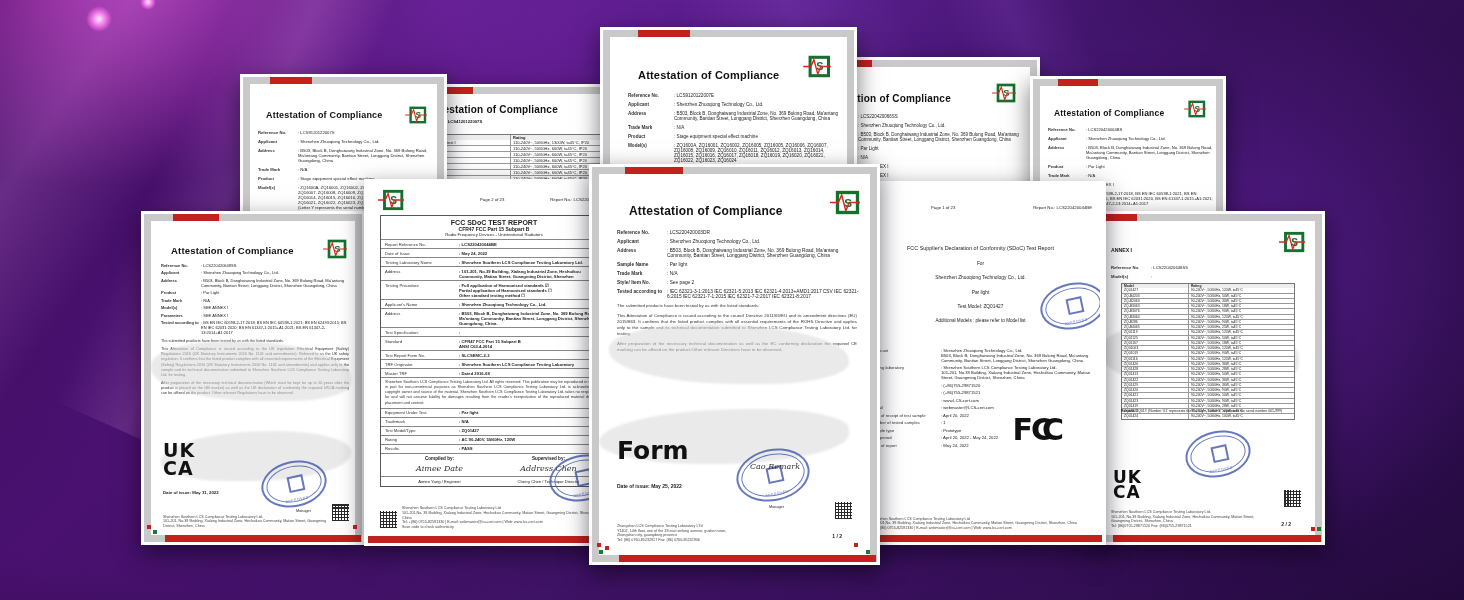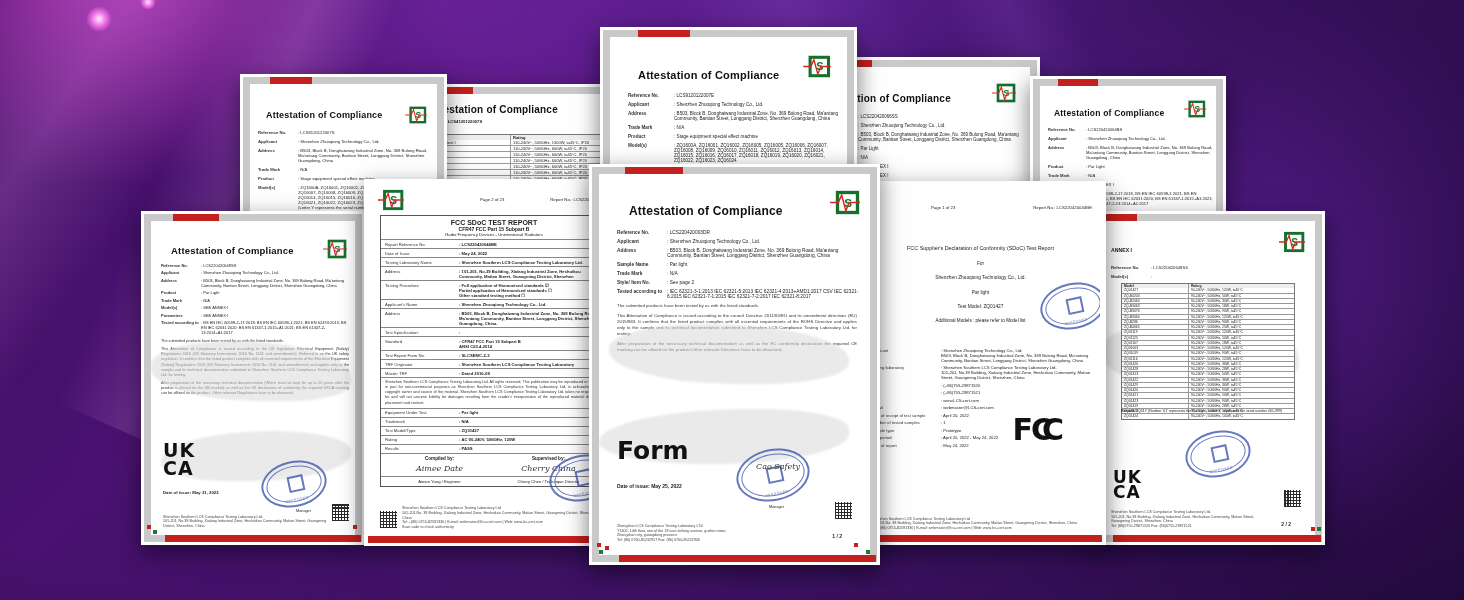--- a/index.html
+++ b/index.html
@@ -453,21 +453,21 @@
             <span class="fl" style="flex-basis:74px;font-weight:normal">Results</span>
             <span class="fv" style="font-weight:bold">PASS</span>
           </div>
           </div>
         <div class="grow" style="display:flex;font-size:4.6px;font-weight:bold;padding:2px 4px">
           <span style="flex:1;text-align:center">Compiled by:</span>
           <span style="flex:1;text-align:center">Supervised by:</span>
         </div>
         <div style="display:flex;padding:1px 4px 3px">
           <span class="sig" style="flex:1;text-align:center;font-size:8px">Aimee Date</span>
-          <span class="sig" style="flex:1;text-align:center;font-size:8px">Cherry China</span>
+          <span class="sig" style="flex:1;text-align:center;font-size:8px">Address Chen</span>
         </div>
         <div class="grow" style="display:flex;font-size:4.2px;padding:2px 4px">
           <span style="flex:1;text-align:center">Aimee Yang / Engineer</span>
           <span style="flex:1;text-align:center">Cherry Chen / Technique Director</span>
         </div>
       </div>
       <div class="stamp" style="right:0px;top:270px">
         <span class="isq"></span>
           <span class="stx">APPROVED</span>
       </div>
@@ -727,21 +727,21 @@
         </div>
       <div class="para" style="font-size:4.4px;margin:4px 18px 0;width:240px">The submitted products have been tested by us with the listed standards.</div>
       <div class="para" style="font-size:4.4px;margin:4px 18px 0;width:240px">This Attestation of Compliance is issued according to the council Directive 2011/65/EU and its amendment directives (EU) 2015/863. It confirms that the listed product complies with all essential requirements of the ROHS Directive and applies only to the sample and its technical documentation submitted to Shenzhen LCS Compliance Testing Laboratory Ltd. for testing.</div>
       <div class="para" style="font-size:4.4px;margin:4px 18px 0;width:240px">After preparation of the necessary technical documentation as well as the EC conformity declaration the required CE marking can be affixed on the product.Other relevant Directives have to be observed.</div>
       <div style="position:absolute;left:18px;bottom:90px;font-size:25px;font-weight:bold;color:#111;font-family:'DejaVu Sans',sans-serif">Form</div>
       <div style="position:absolute;left:18px;bottom:66px;font-size:5px;font-weight:bold">Date of issue: May 25, 2022</div>
       <div class="stamp" style="right:60px;bottom:54px;width:70px;height:48px">
         <span class="isq"></span>
           <span class="stx">APPROVED</span>
       </div>
-      <div class="sig" style="position:absolute;right:70px;bottom:84px;font-size:8px">Cao Safety</div>
+      <div class="sig" style="position:absolute;right:70px;bottom:84px;font-size:8px">Cao Remark</div>
       <div style="position:absolute;right:86px;bottom:46px;font-size:3.8px">Manager</div>
       <div class="qr" style="position:absolute;right:18px;bottom:36px"></div>
       <div class="cfooter" style="left:18px;bottom:12px;width:190px">Zhongshan LCS Compliance Testing Laboratory LTd
 Y1402, 14th floor, one of the 18 east xinlong avenue, guzhen town,
 Zhongshan city, guangdong province
 Tel: (86) 0760-85232917      Fax: (86) 0760-85232906</div>
       <div class="pagen" style="right:28px;bottom:16px">1 / 2</div>
     </div>
   </div>
 

